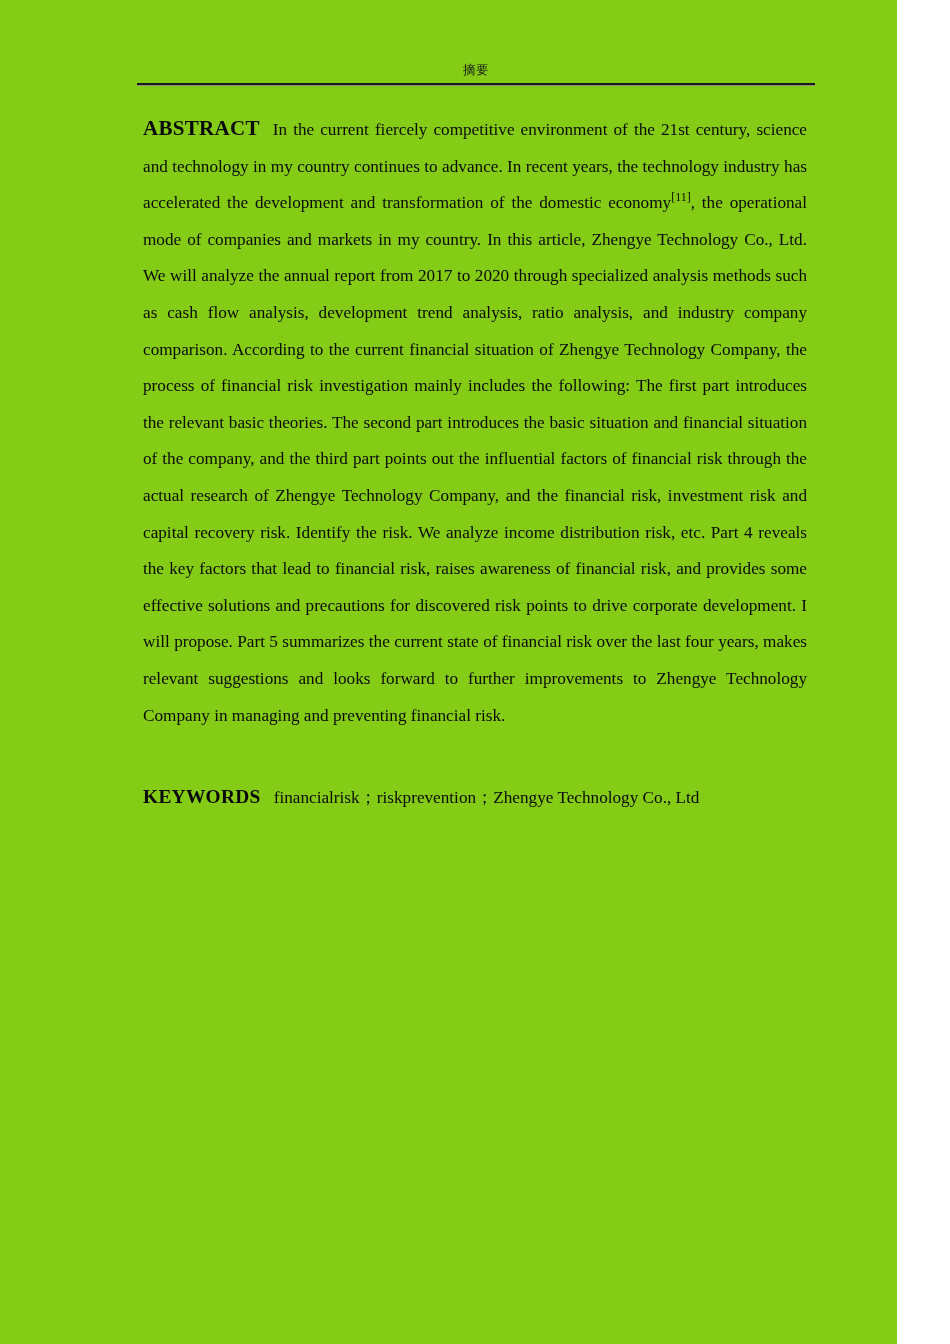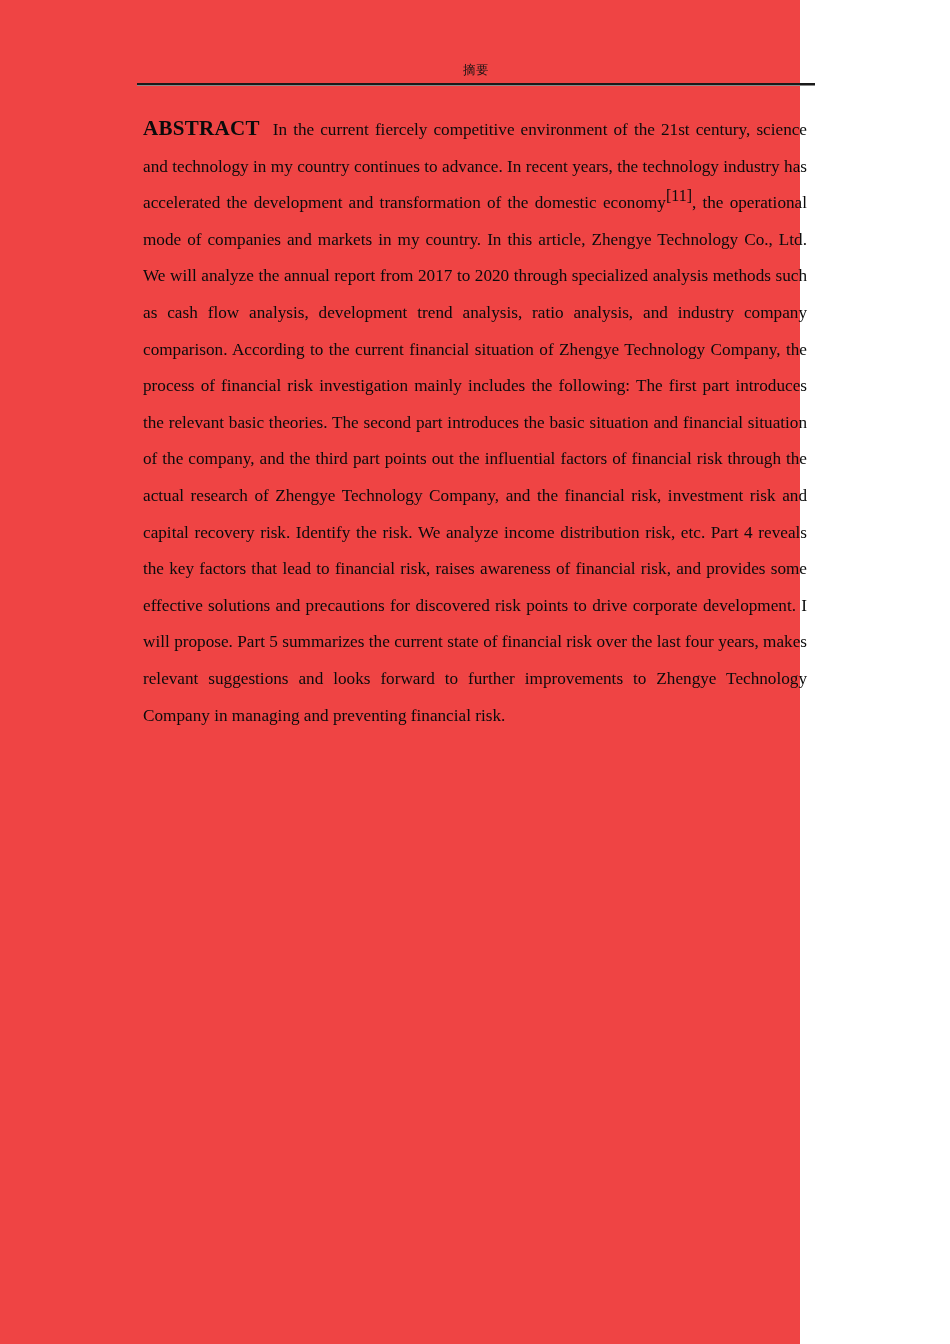--- a/index.html
+++ b/index.html
@@ -10,23 +10,23 @@
   body {
     width: 950px;
     height: 1344px;
     font-family: "Liberation Serif", "DejaVu Serif", serif;
     color: #000000;
     overflow: hidden;
   }
 
   .page {
     position: relative;
-    width: 800px;
+    width: 897px;
     height: 1344px;
-    background: #ef4444;
+    background: #84cc16;
   }
 
   
   .page-header {
     position: absolute;
     left: 137px;
     top: 62px;
     width: 678px;
   }
   .page-header-text {
@@ -69,21 +69,21 @@
     font-weight: bold;
     font-size: 21px;
     letter-spacing: 0.3px;
   }
   .lead-gap {
     display: inline-block;
     width: 13px;
   }
 
   sup.cite {
-    font-size: 16px;
+    font-size: 12px;
     vertical-align: super;
     line-height: 0;
   }
 
   .keywords-block {
     margin: 0;
     padding-top: 45px;
     font-size: 17.2px;
     line-height: 36.6px;
     color: #0b0b0b;
@@ -109,15 +109,16 @@
 
   <div class="page-header">
     <span class="page-header-text">摘要</span>
     <span class="header-rule"></span>
   </div>
 
   <div class="content">
 
     <p class="abstract-para"><span class="lead-label">ABSTRACT</span><span class="lead-gap"></span><span>In the current fiercely competitive environment of the 21st century, science and technology in my country continues to advance. In recent years, the technology industry has accelerated the development and transformation of the domestic economy</span><sup class="cite">[11]</sup><span>, the operational mode of companies and markets in my country. In this article, Zhengye Technology Co., Ltd. We will analyze the annual report from 2017 to 2020 through specialized analysis methods such as cash flow analysis, development trend analysis, ratio analysis, and industry company comparison. According to the current financial situation of Zhengye Technology Company, the process of financial risk investigation mainly includes the following: The first part introduces the relevant basic theories. The second part introduces the basic situation and financial situation of the company, and the third part points out the influential factors of financial risk through the actual research of Zhengye Technology Company, and the financial risk, investment risk and capital recovery risk. Identify the risk. We analyze income distribution risk, etc. Part 4 reveals the key factors that lead to financial risk, raises awareness of financial risk, and provides some effective solutions and precautions for discovered risk points to drive corporate development. I will propose. Part 5 summarizes the current state of financial risk over the last four years, makes relevant suggestions and looks forward to further improvements to Zhengye Technology Company in managing and preventing financial risk.</span></p>
 
+    <p class="keywords-block"><span class="kw-label">KEYWORDS</span><span class="kw-gap"></span><span>financialrisk</span><span class="kw-sep">；</span><span>riskprevention</span><span class="kw-sep">；</span><span>Zhengye Technology Co., Ltd</span></p>
 
   </div>
 </div>
 
 </body></html>

